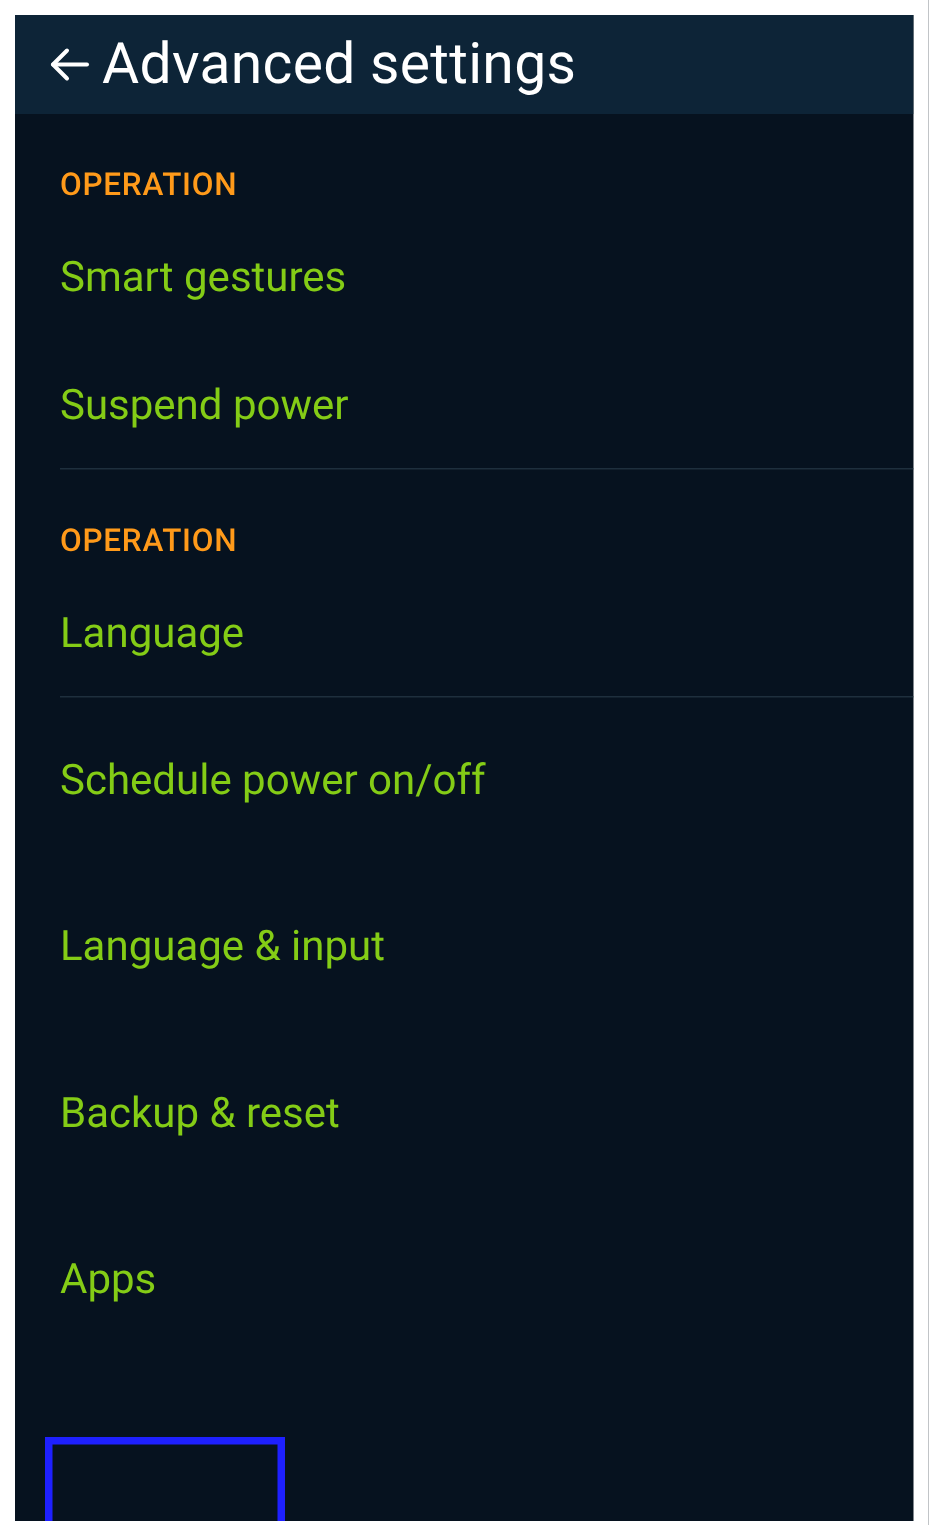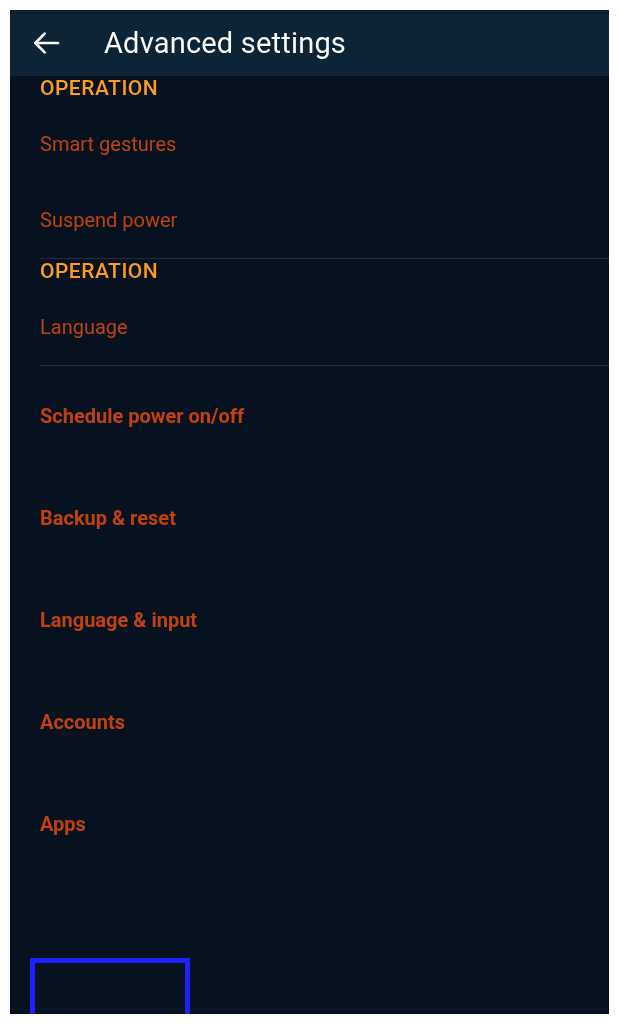--- a/index.html
+++ b/index.html
@@ -35,55 +35,54 @@
     width: 44px;
     height: 44px;
     display: flex;
     align-items: center;
     justify-content: center;
     cursor: pointer;
   }
   .back-btn svg { display: block; }
   .appbar-title {
     color: #ffffff;
-    font-size: 29px;
+    font-size: 38px;
     font-weight: 400;
-    margin-left: 36px;
     letter-spacing: 0.2px;
   }
   .content {
     width: 100%;
     padding-left: 30px;
   }
   .section-header {
     color: #ff9a1a;
     font-size: 21px;
     font-weight: 500;
     letter-spacing: 0.5px;
+    padding-top: 36px;
     padding-bottom: 6px;
   }
   .list-item {
     width: 100%;
-    color: #c2410c;
-    font-size: 20px;
+    color: #84cc16;
+    font-size: 28px;
     font-weight: 400;
     padding-top: 26px;
     padding-bottom: 26px;
     cursor: pointer;
   }
   .divider {
     height: 1px;
     background: #1e2f3d;
     width: calc(100% - 0px);
     margin-left: 0;
   }
   .system-items .list-item {
     padding-top: 38px;
     padding-bottom: 40px;
-    font-weight: bold;
   }
   .highlight-box {
     position: absolute;
     border: 5px solid #1e20ff;
     left: 20px;
     top: 948px;
     width: 160px;
     height: 64px;
     pointer-events: none;
   }
@@ -110,23 +109,22 @@
       <div class="list-item">Smart gestures</div>
       <div class="list-item">Suspend power</div>
       <div class="divider"></div>
 
       <div class="section-header">OPERATION</div>
       <div class="list-item">Language</div>
       <div class="divider"></div>
 
       <div class="system-items">
         <div class="list-item">Schedule power on/off</div>
+        <div class="list-item">Language &amp; input</div>
         <div class="list-item">Backup &amp; reset</div>
-        <div class="list-item">Language &amp; input</div>
-        <div class="list-item">Accounts</div>
         <div class="list-item">Apps</div>
       </div>
 
     </div>
 
     <div class="highlight-box"></div>
 
   </div>
 </div>
 

